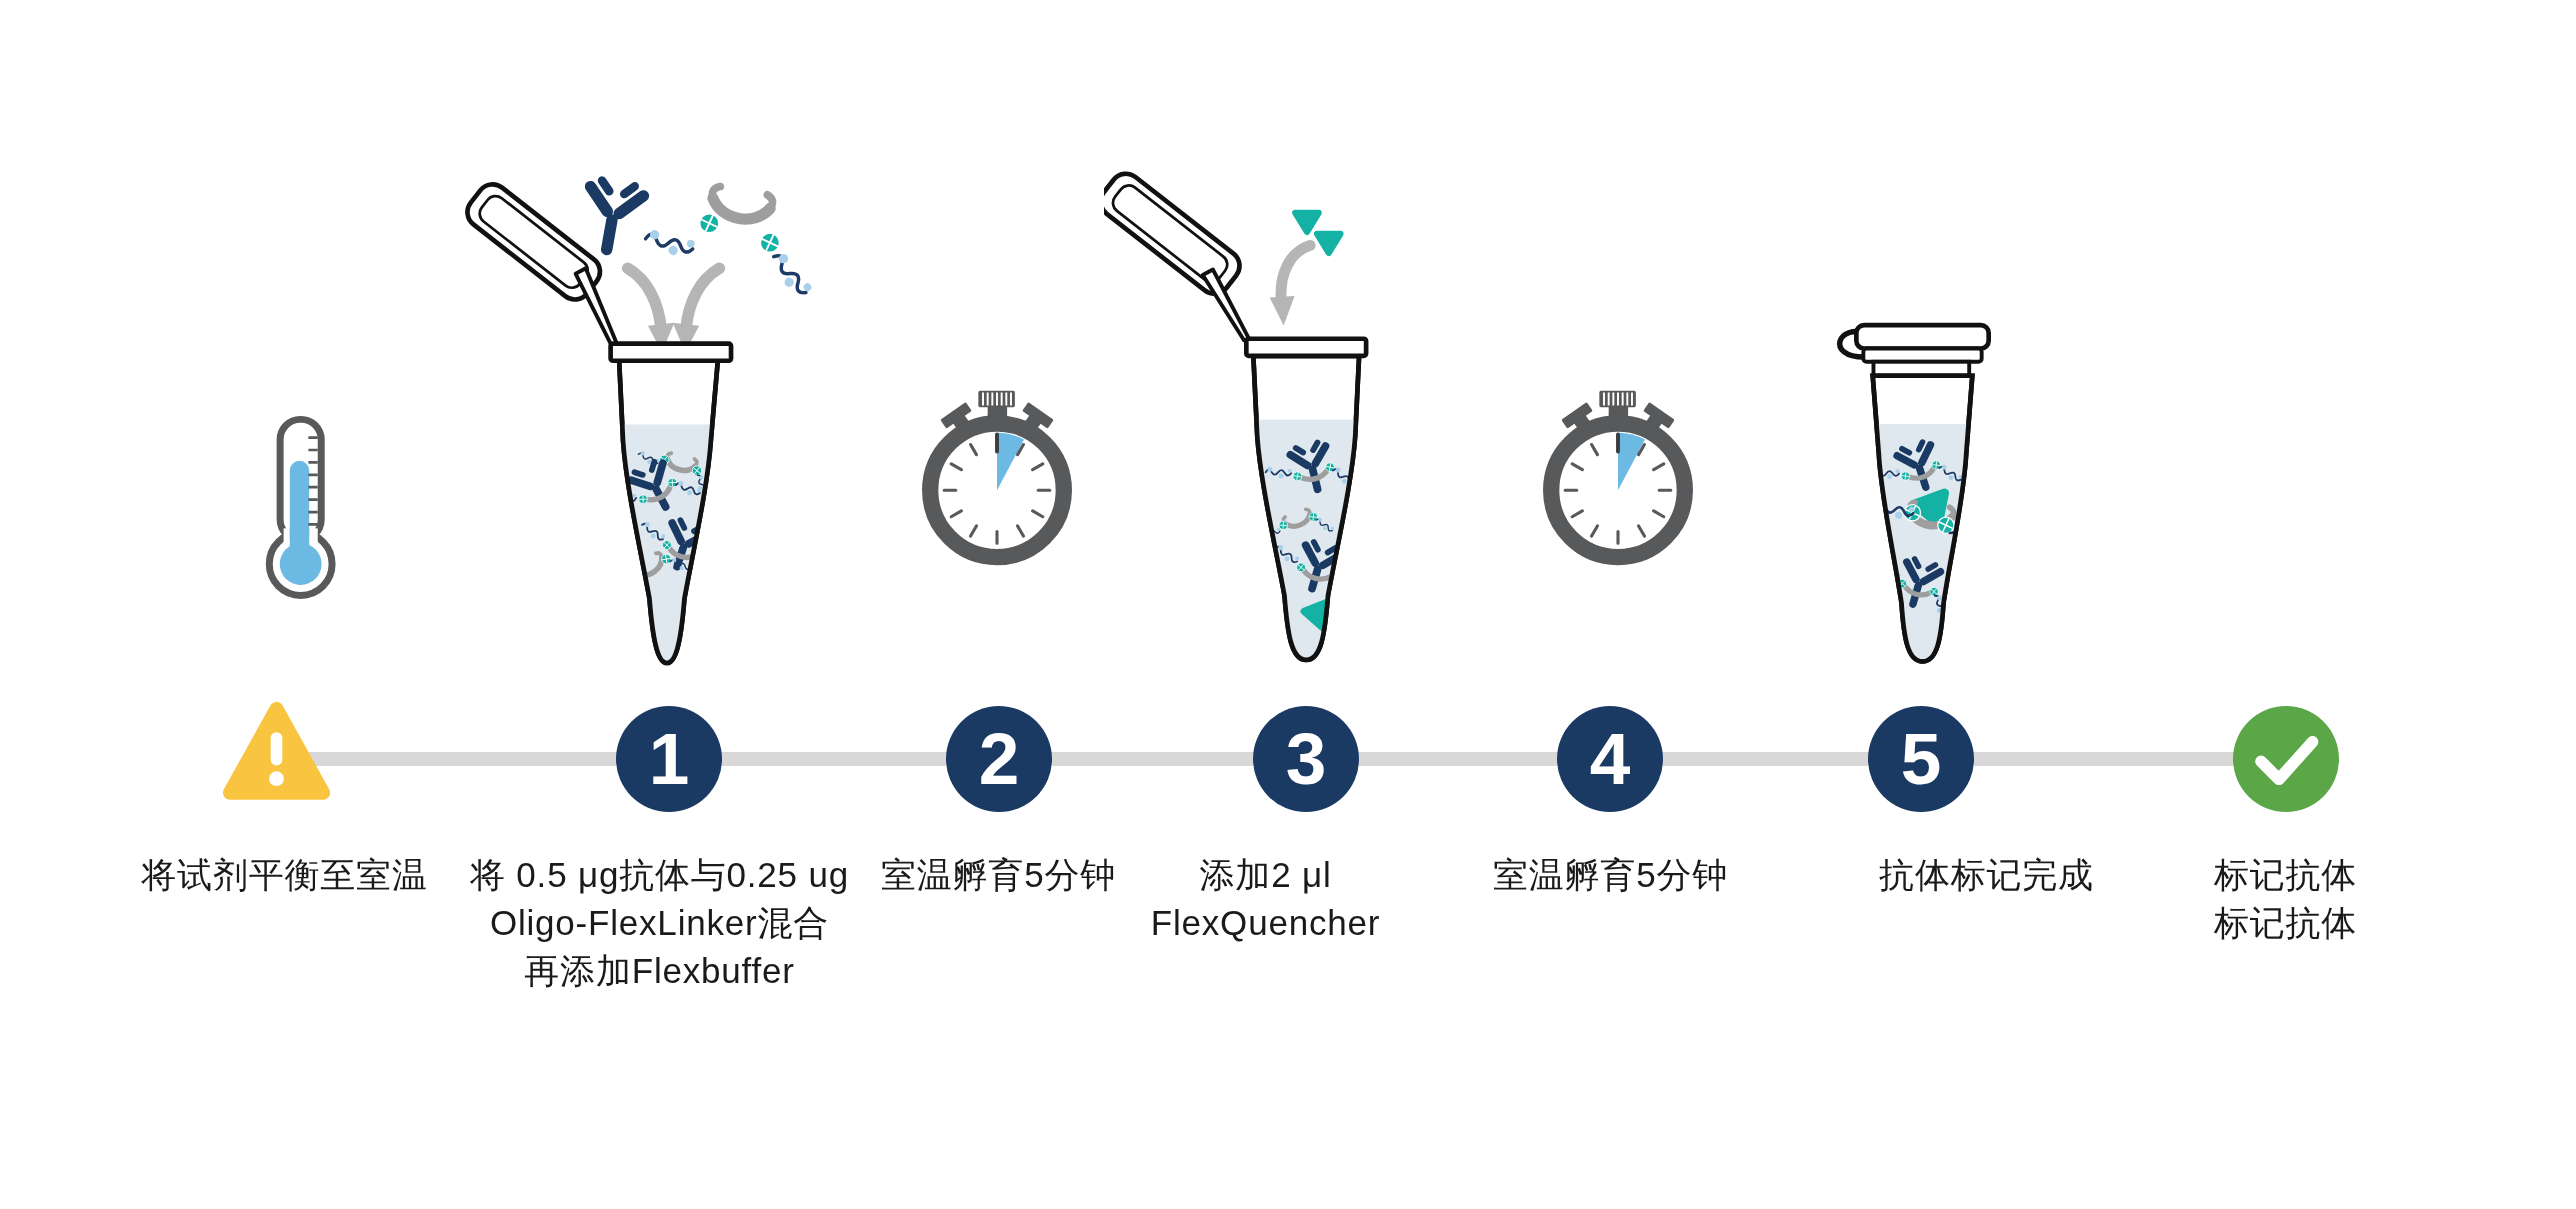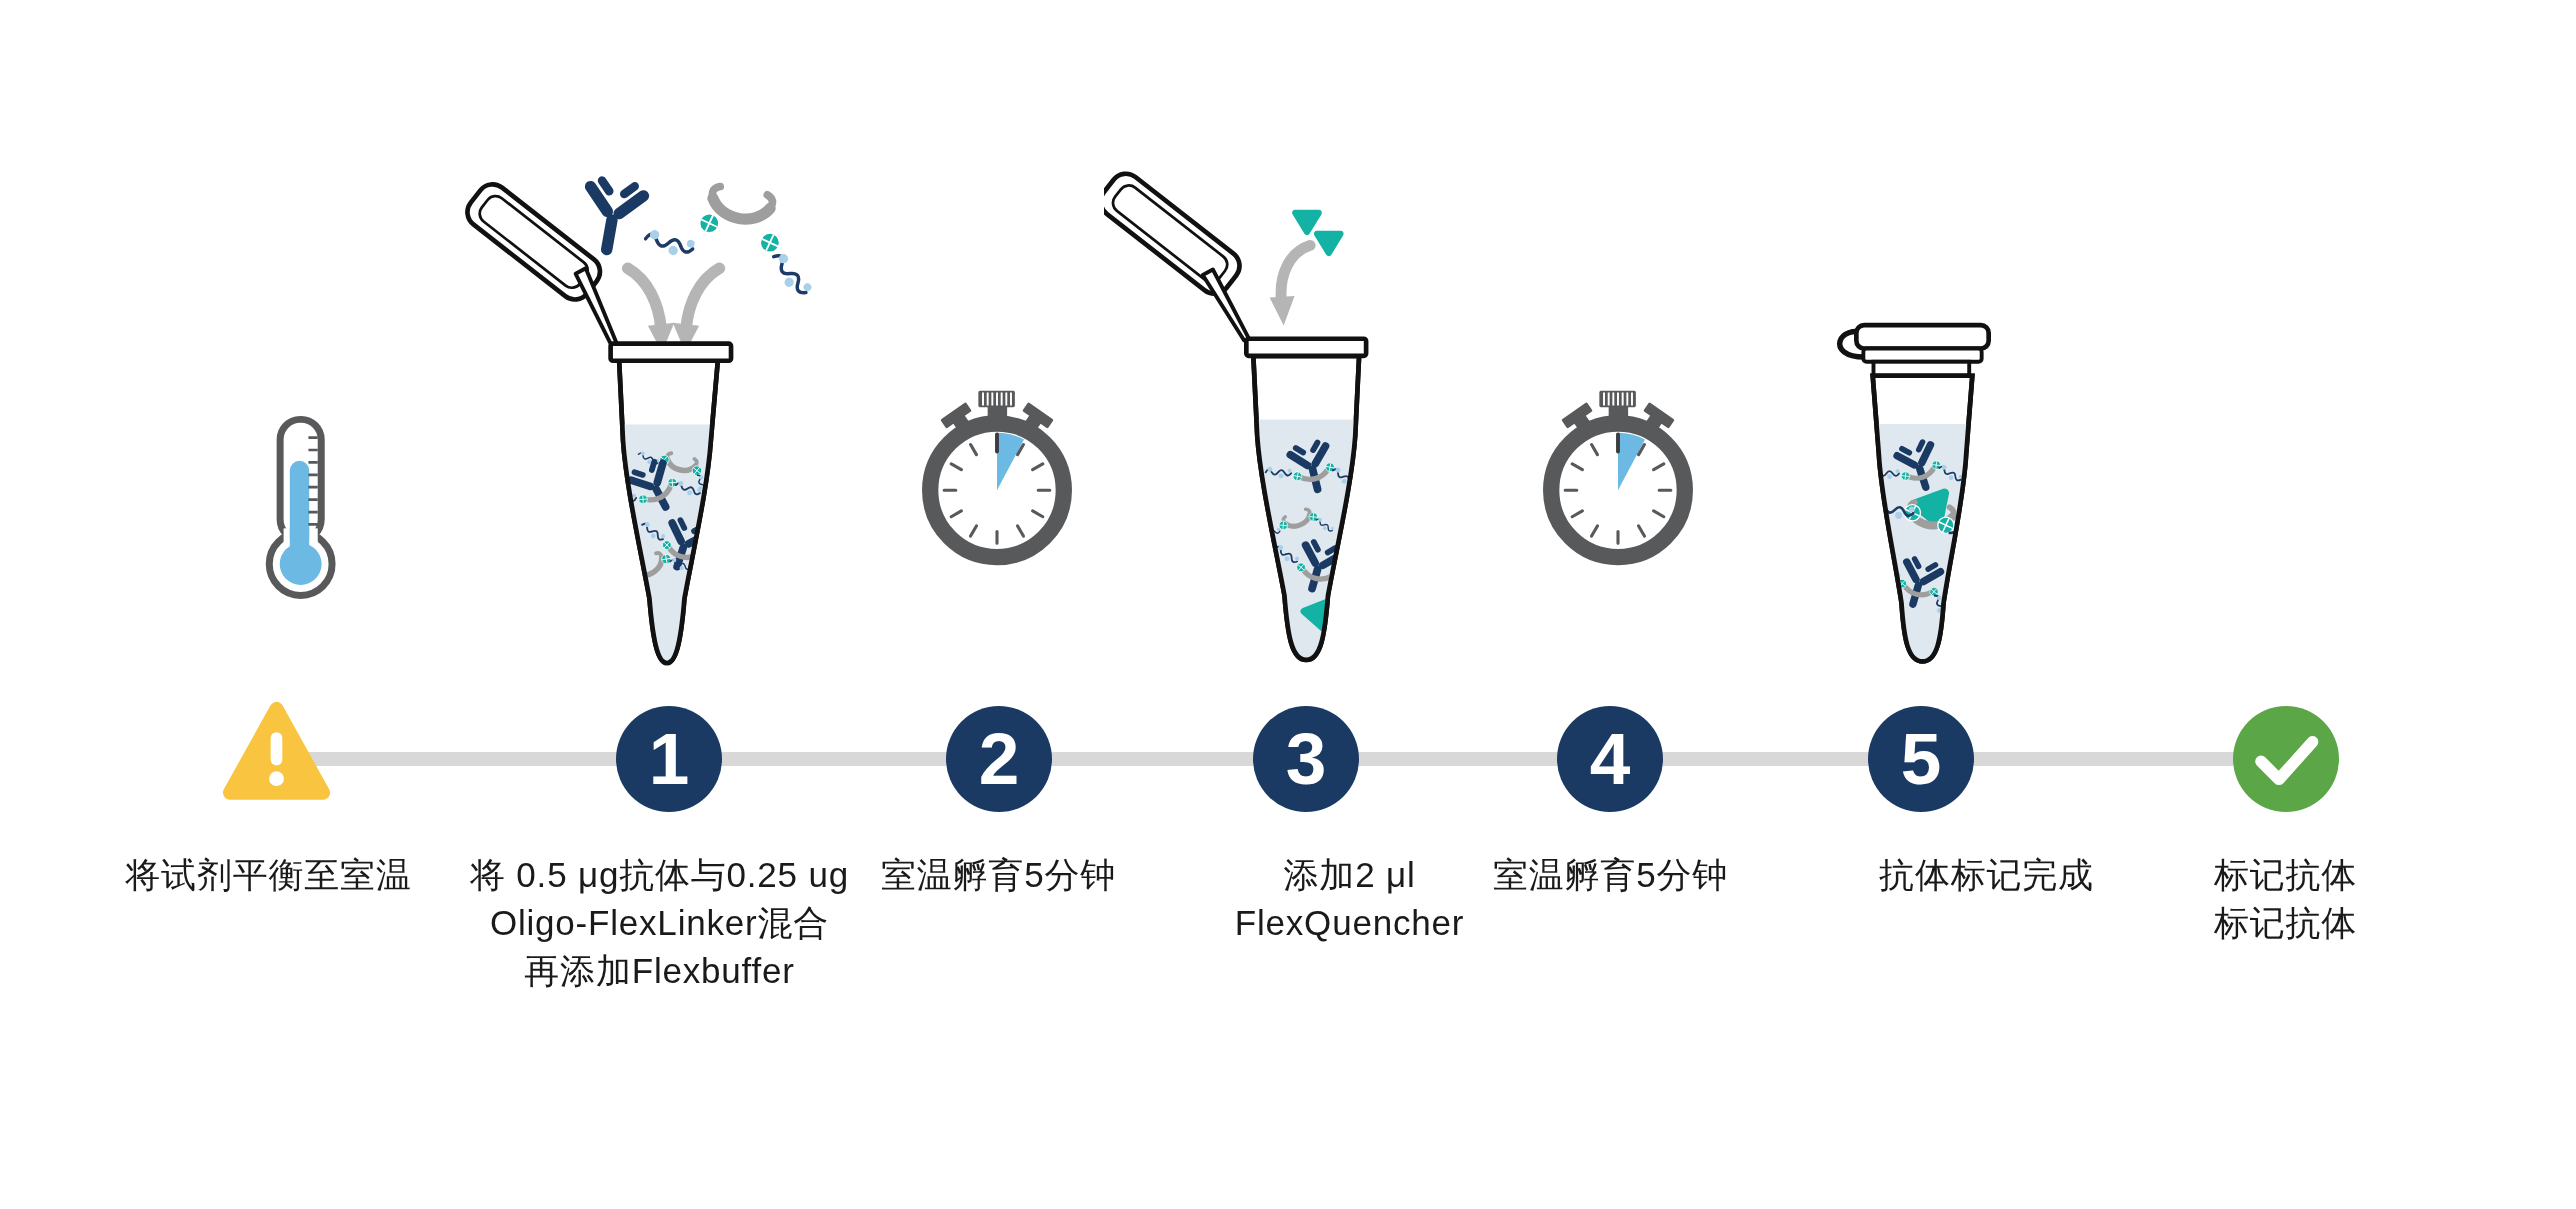--- a/index.html
+++ b/index.html
@@ -98,21 +98,21 @@
     <rect x="38" y="63" width="25" height="112" rx="12.5" fill="#6CB9E3"></rect>
     <rect x="38" y="150" width="25" height="40" fill="#6CB9E3"></rect>
     <circle cx="52" cy="196" r="27" fill="#6CB9E3"></circle>
     <path d="M62,33 H74 M62,49 H74 M62,65 H74 M62,81 H74 M62,97 H74 M62,113 H74 M62,129 H74 M62,145 H74" stroke="#58595B" stroke-width="3.5" fill="none"></path>
   </svg>
   <svg class="icon" style="left:222px;top:698px;z-index:3" width="109" height="118" viewBox="0 0 140 152">
     <path d="M70,14 L130,122 L10,122 Z" fill="#F9C43F" stroke="#F9C43F" stroke-width="18" stroke-linejoin="round"></path>
     <rect x="62.5" y="44" width="15" height="43" rx="7.5" fill="#fff"></rect>
     <circle cx="70" cy="104" r="9.5" fill="#fff"></circle>
   </svg>
-  <div class="label" style="left:51px">
+  <div class="label" style="left:67px">
     <div>将试剂平衡至室温</div>
   </div>
 
   <svg class="icon" style="left:463px;top:136px" width="404" height="556" viewBox="0 0 520 715">
     <g>
       <g transform="translate(91,136) rotate(38)">
         <rect x="-95" y="-30" width="190" height="60" rx="20" fill="#fff" stroke="#111" stroke-width="6"></rect>
         <rect x="-80" y="-19" width="160" height="38" rx="13" fill="none" stroke="#111" stroke-width="3.5"></rect>
       </g>
       <path d="M145,177 L190,267 L200,272 L158,170 Z" fill="#fff" stroke="#111" stroke-width="5" stroke-linejoin="round"></path>
@@ -190,21 +190,21 @@
       <use href="#free-linker" transform="translate(250,480) rotate(-20) scale(0.5)"></use>
       <use href="#lab-ab" transform="translate(275,540) rotate(16) scale(0.62)"></use>
       <use href="#tri" transform="translate(272,598) rotate(100) scale(0.75)"></use>
     </g>
     <path d="M192,267 L197,370 C201,428 220,510 232,575 C236,625 241,658 260,658 C279,658 284,625 288,575 C300,510 319,428 323,370 L328,267 Z" fill="none" stroke="#111" stroke-width="6"></path>
     <rect x="183" y="245" width="154" height="22" rx="3" fill="#fff" stroke="#111" stroke-width="6"></rect>
   </svg>
   <div class="node-circle" style="left:1253px">
     <span>3</span>
   </div>
-  <div class="label" style="left:1132px">
+  <div class="label" style="left:1048px">
     <div>添加2 μl</div>
     <div>FlexQuencher</div>
   </div>
 
   <svg class="icon" style="left:1540px;top:366px" width="156" height="202" viewBox="0 0 200 260">
     <use href="#stopwatch-g"></use>
   </svg>
   <div class="node-circle" style="left:1557px">
     <span>4</span>
   </div>

